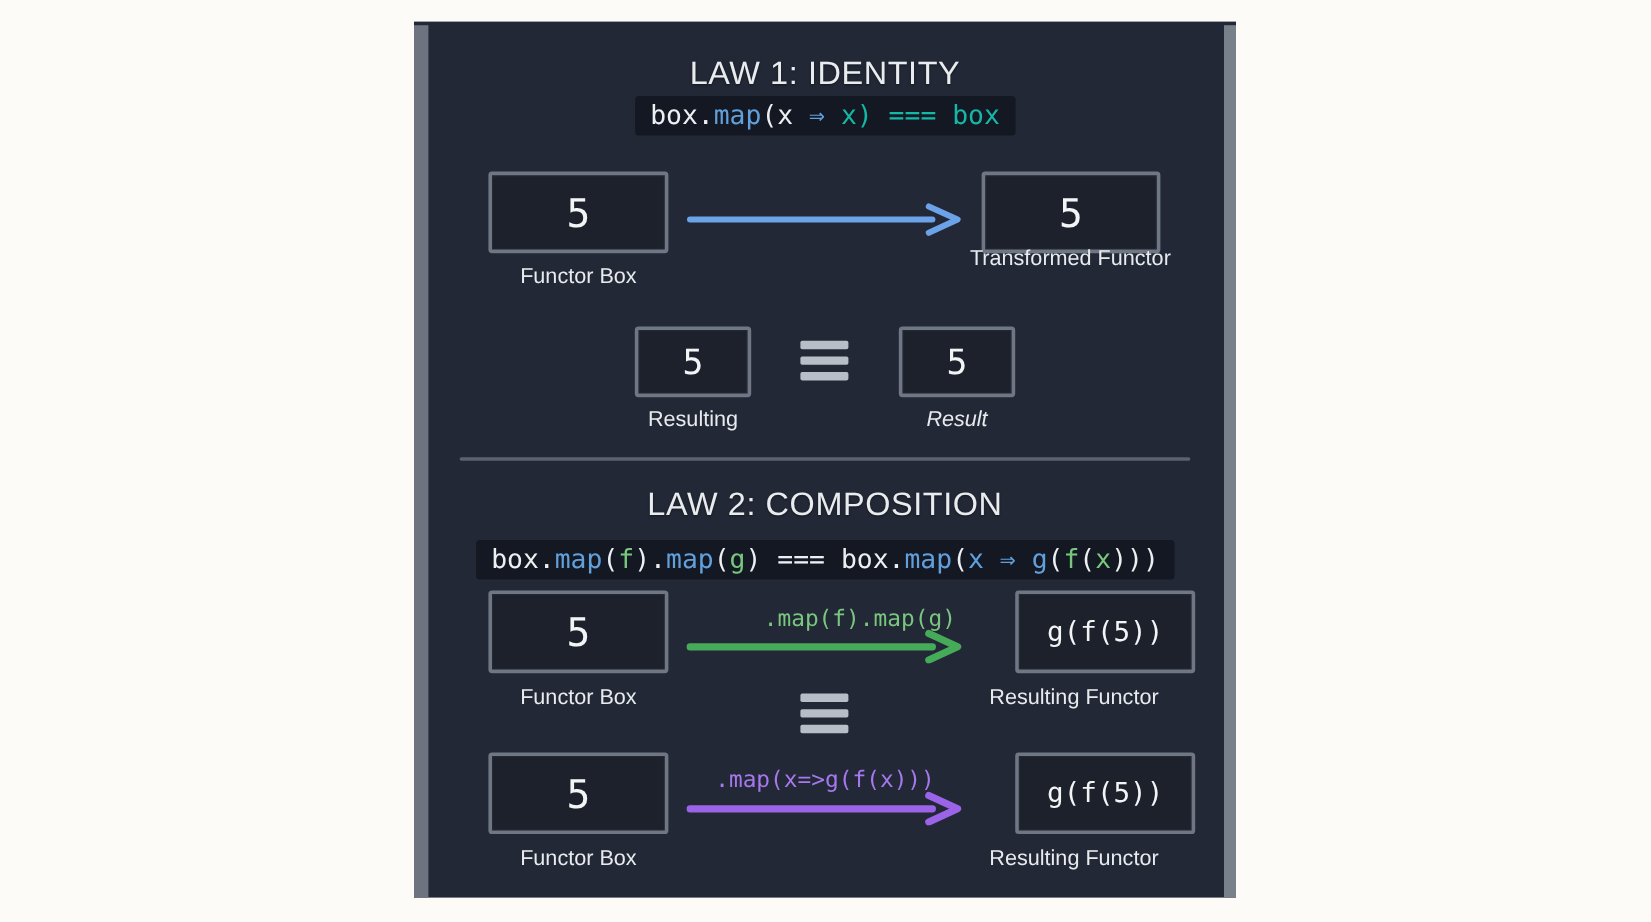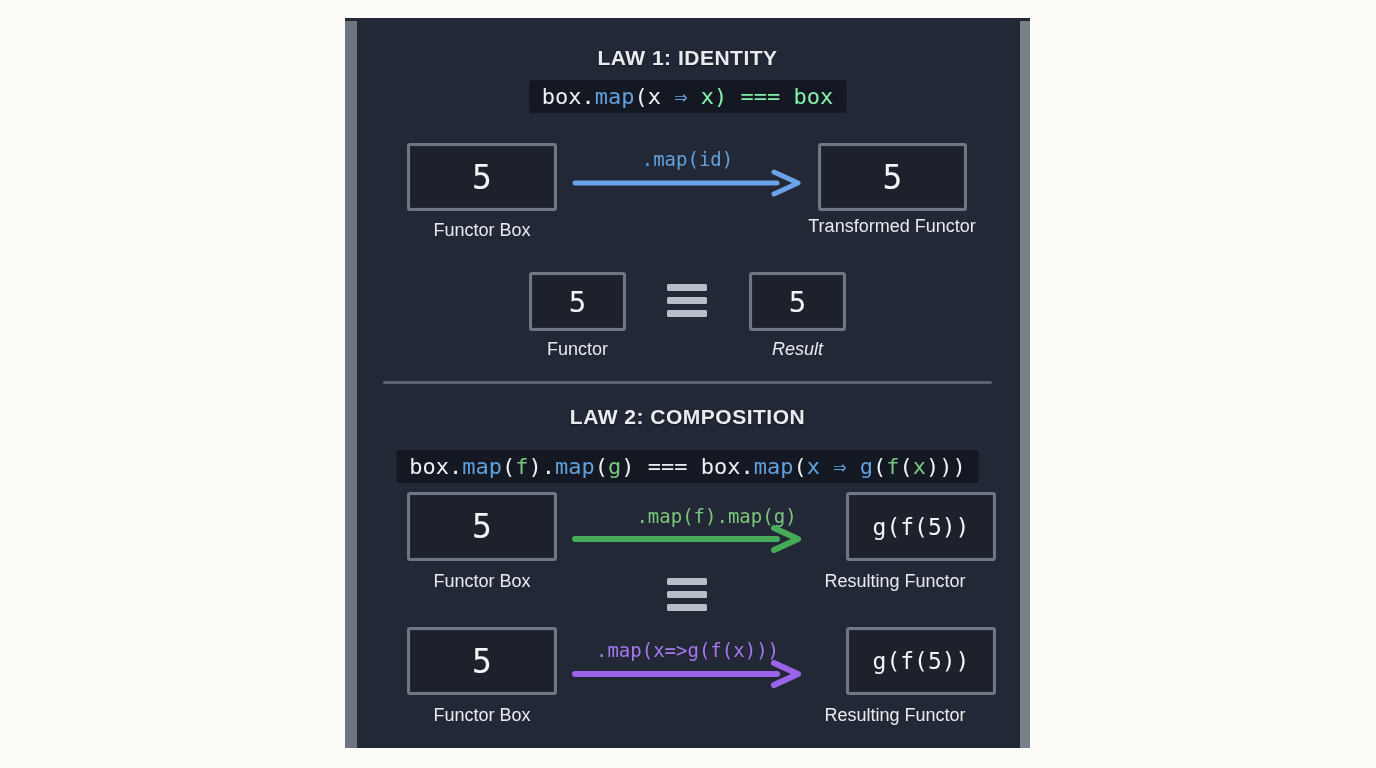--- a/index.html
+++ b/index.html
@@ -13,21 +13,21 @@
   .panel {
     position:absolute; left:345px; top:18px; width:685px; height:730px;
     background:var(--panel-bg,#232836);
   }
   .strip { position:absolute; top:3px; height:727px; }
   .strip-left  { left:0;  width:12px; background:#6d7480; }
   .strip-right { right:0; width:10px; background:#78808a; }
 
   .law-title {
     position:absolute; left:0; width:100%; text-align:center;
-    color:#e9ecef; font-weight:bold; font-size:21px; letter-spacing:0.5px;
+    color:#e9ecef; font-weight:normal; font-size:27px; letter-spacing:0.5px;
     text-shadow:0 1px 2px rgba(0,0,0,.45);
   }
   .t1 { top:28px; }
   .t2 { top:387px; }
 
   .code {
     position:absolute; left:50%; transform:translateX(-50%);
     background:var(--code-bg,#141822); color:var(--fg,#edf0f3);
     font-family:"DejaVu Sans Mono", monospace;
     font-size:22px; line-height:31px; padding:1px 13px;
@@ -53,21 +53,21 @@
   .e1r {left:404px; top:254px; width:97px;  height:59px;}
   .b2l {left:62px;  top:474px; width:150px; height:69px;}
   .b2r {left:475px; top:474px; width:150px; height:69px;}
   .b3l {left:62px;  top:609px; width:150px; height:68px;}
   .b3r {left:475px; top:609px; width:150px; height:68px;}
 
   .boxlabel {
     position:absolute; text-align:center; color:#e8ebee; font-size:18px;
   }
   .bl1l {left:37px;  top:202px; width:200px;}
-  .bl1r {left:437px; top:198px; width:220px;}
+  .bl1r {left:437px; top:187px; width:220px;}
   .blel {left:184px; top:321px; width:97px;}
   .bler {left:404px; top:321px; width:97px;font-style:italic;}
   .bl2l {left:37px;  top:553px; width:200px;}
   .bl2r {left:440px; top:553px; width:220px;}
   .bl3l {left:37px;  top:687px; width:200px;}
   .bl3r {left:440px; top:687px; width:220px;}
 
   .arrow-label {
     position:absolute; left:0; width:100%; text-align:center;
     font-family:"DejaVu Sans Mono", monospace; font-size:19px;
@@ -100,26 +100,25 @@
   }
 </style>
 </head>
 <body>
 
 <div class="panel">
   <div class="strip strip-left"></div>
   <div class="strip strip-right"></div>
 
   <div class="law-title t1">LAW 1: IDENTITY</div>
-  <div class="code c1"><span style="color: rgb(237, 240, 243);">box.</span><span style="color: rgb(97, 160, 220);">map</span><span style="color: rgb(237, 240, 243);">(x </span><span style="color: rgb(97, 160, 220);">⇒</span><span style="color: #86efac;"> x) === box</span></div>
+  <div class="code c1"><span style="color: rgb(237, 240, 243);">box.</span><span style="color: rgb(97, 160, 220);">map</span><span style="color: rgb(237, 240, 243);">(x </span><span style="color: rgb(97, 160, 220);">⇒</span><span style="color: #14b8a6;"> x) === box</span></div>
 
   <div class="vbox big b1l">
     <span>5</span>
   </div>
-  <div class="arrow-label al1">.map(id)</div>
   <div class="arrow ar1">
     <svg width="232" height="30" viewBox="0 0 232 30">
       <line class="stroke" x1="3" y1="16" x2="205" y2="16" stroke-width="5" stroke-linecap="round"></line>
       <polyline class="stroke" points="202,5 226,16 202,27" fill="none" stroke-width="5" stroke-linecap="round" stroke-linejoin="round"></polyline>
     </svg>
   </div>
   <div class="vbox big b1r">
     <span>5</span>
   </div>
   <div class="boxlabel bl1l">Functor Box</div>
@@ -129,21 +128,21 @@
     <span>5</span>
   </div>
   <div class="equiv eq1">
     <div class="bar"></div>
       <div class="bar"></div>
       <div class="bar"></div>
   </div>
   <div class="vbox mid e1r">
     <span>5</span>
   </div>
-  <div class="boxlabel blel">Functor</div>
+  <div class="boxlabel blel">Resulting</div>
   <div class="boxlabel bler">Result</div>
 
   <div class="divider"></div>
 
   <div class="law-title t2">LAW 2: COMPOSITION</div>
   <div class="code c2"><span style="color: rgb(237, 240, 243);">box.</span><span style="color: rgb(97, 160, 220);">map</span><span style="color: rgb(237, 240, 243);">(</span><span style="color: rgb(121, 199, 126);">f</span><span style="color: rgb(237, 240, 243);">).</span><span style="color: rgb(97, 160, 220);">map</span><span style="color: rgb(237, 240, 243);">(</span><span style="color: rgb(121, 199, 126);">g</span><span style="color: rgb(237, 240, 243);">) === box.</span><span style="color: rgb(97, 160, 220);">map</span><span style="color: rgb(237, 240, 243);">(</span><span style="color: rgb(97, 160, 220);">x </span><span style="color: rgb(97, 160, 220);">⇒ </span><span style="color: rgb(97, 160, 220);">g</span><span style="color: rgb(237, 240, 243);">(</span><span style="color: rgb(121, 199, 126);">f</span><span style="color: rgb(237, 240, 243);">(</span><span style="color: rgb(121, 199, 126);">x</span><span style="color: rgb(237, 240, 243);">)))</span></div>
 
   <div class="vbox big b2l">
     <span>5</span>
   </div>

